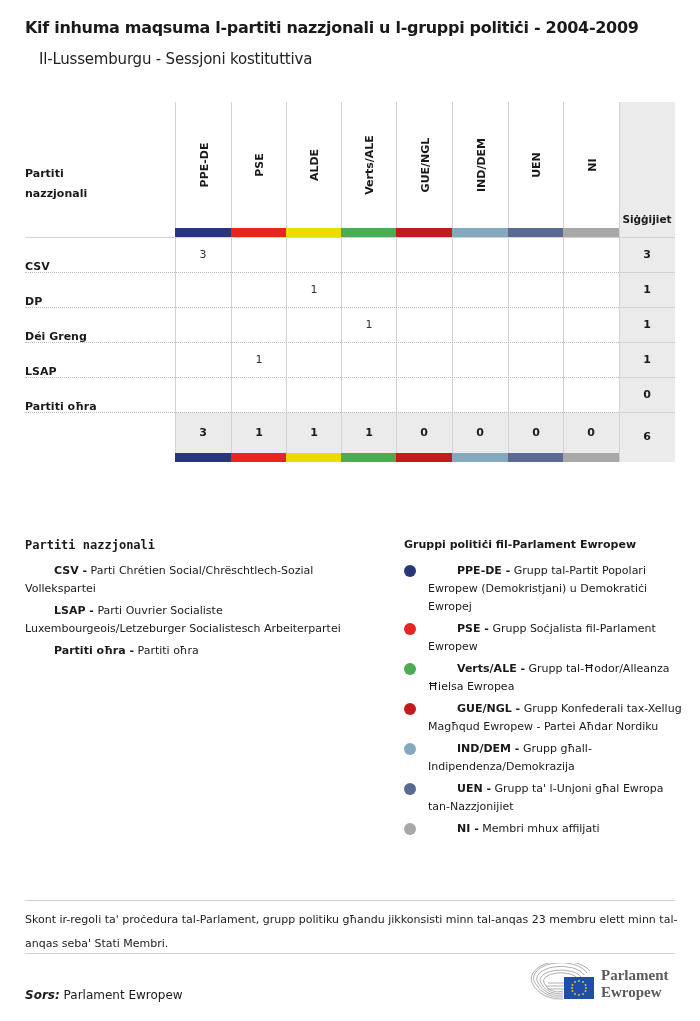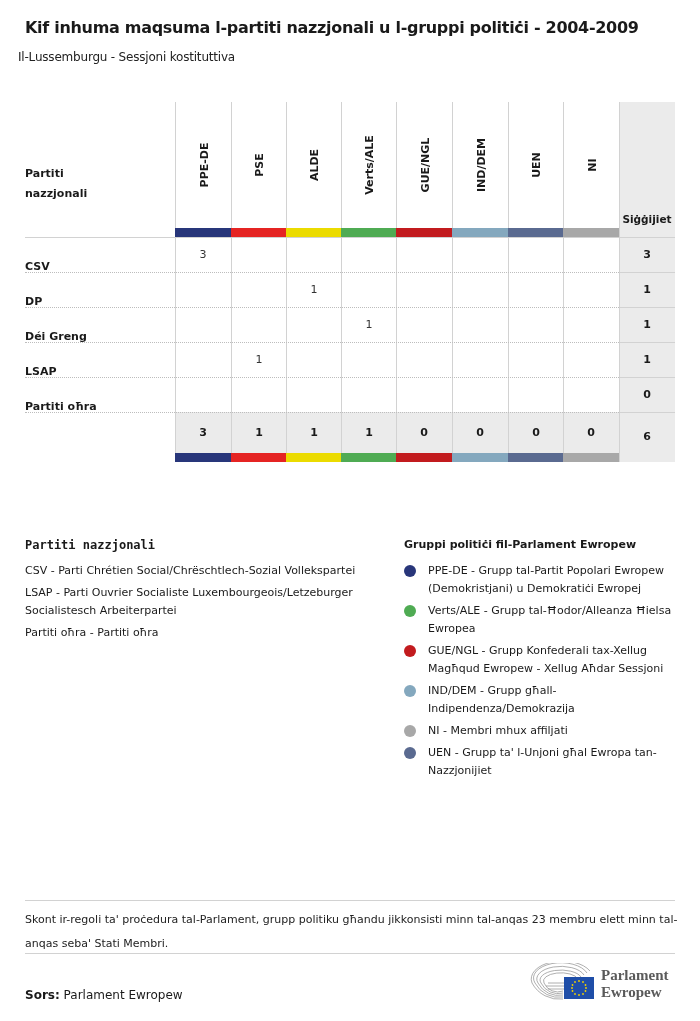--- a/index.html
+++ b/index.html
@@ -1,20 +1,20 @@
 <!DOCTYPE html>
 <html><head>
 <meta charset="utf-8">
 <style>
   * { box-sizing: border-box; margin: 0; padding: 0; }
   html, body { width: 700px; height: 1021px; background: #ffffff; overflow: hidden; }
   body { position: relative; font-family: "DejaVu Sans", "Liberation Sans", sans-serif; color: #1a1a1a; }
 
   .title { position: absolute; left: 25px; top: 18px; font-size: 16px; font-weight: bold; letter-spacing: -0.3px; color: #1a1a1a; white-space: nowrap; }
-  .subtitle { position: absolute; left: 18px; top: 50px; font-size: 12px; color: #222; letter-spacing: -0.2px; white-space: nowrap; }
+  .subtitle { position: absolute; left: 39px; top: 50px; font-size: 15px; color: #222; letter-spacing: -0.2px; white-space: nowrap; }
 
   
   .grid { position: absolute; left: 0; top: 0; width: 700px; height: 470px; }
   .row-label-head { position: absolute; left: 25px; top: 164px; font-size: 11px; font-weight: bold; line-height: 20px; width: 60px; }
   .col-head { position: absolute; top: 102px; height: 126px; border-left: 1px solid #d2d2d2; }
   .col-head .lbl { position: absolute; left: 50%; top: 63px; transform: translate(-50%,-50%) rotate(-90deg); font-size: 11px; font-weight: bold; white-space: nowrap; }
   .col-line { position: absolute; top: 228px; height: 234px; border-left: 1px solid #d2d2d2; }
   .bar { position: absolute; height: 9px; }
   .totals-col { position: absolute; left: 619px; top: 102px; width: 56px; height: 360px; background: #ebebeb; border-left: 1px solid #d2d2d2; }
   .totals-head { position: absolute; left: 619px; top: 213px; width: 56px; text-align: center; font-size: 10.5px; font-weight: bold; }
@@ -24,31 +24,31 @@
   .row-label { position: absolute; left: 25px; font-size: 11px; font-weight: bold; margin-top: 12px; }
   .cell { position: absolute; width: 56px; text-align: center; font-size: 11px; color: #333; }
   .tot-cell { position: absolute; left: 619px; width: 56px; text-align: center; font-size: 11px; font-weight: bold; }
   .sum-row { position: absolute; left: 175px; top: 412px; width: 444px; height: 41px; background: #ebebeb; }
   .sum-cell { position: absolute; width: 56px; text-align: center; font-size: 11px; font-weight: bold; top: 426px; }
 
   
   .leg-left-title { position: absolute; left: 25px; top: 538px; font-family: "DejaVu Sans Mono", "Liberation Mono", monospace; font-weight: bold; font-size: 12px; }
   .leg-left { position: absolute; left: 25px; top: 562px; width: 360px; font-size: 11px; line-height: 18px; }
   .leg-left .item { margin-bottom: 4px; }
-  .abbr { font-weight: normal; }
+  .abbr { font-weight: bold; margin-left: 29px; }
   .leg-right-title { position: absolute; left: 404px; top: 538px; font-size: 11px; font-weight: bold; }
   .leg-right { position: absolute; left: 404px; top: 562px; width: 280px; font-size: 11px; line-height: 18px; }
   .leg-right .item { position: relative; padding-left: 24px; margin-bottom: 4px; }
   .dot { position: absolute; left: 0; top: 3px; width: 12px; height: 12px; border-radius: 50%; }
 
   .footnote-line { position: absolute; left: 25px; top: 900px; width: 650px; border-top: 1px solid #d2d2d2; }
   .footnote { position: absolute; left: 25px; top: 908px; width: 655px; font-size: 11px; line-height: 24px; color: #222; }
   .footer-line { position: absolute; left: 25px; top: 953px; width: 650px; border-top: 1px solid #d2d2d2; }
   .source { position: absolute; left: 25px; top: 988px; font-size: 12px; }
-  .source b { font-weight: bold; }
+  .source b { font-weight: bold; font-style: italic; }
   .logo { position: absolute; left: 530px; top: 963px; width: 150px; height: 40px; }
   .logo-text { position: absolute; left: 71px; top: 4px; font-size: 15px; font-weight: bold; color: #5a5a5a; line-height: 17px; font-family: Liberation Serif, serif; }
 </style>
 </head>
 <body>
 
 <div class="title">Kif inhuma maqsuma l-partiti nazzjonali u l-gruppi politiċi - 2004-2009</div>
 <div class="subtitle">Il-Lussemburgu - Sessjoni kostituttiva</div>
 
 <div class="grid" id="grid">
@@ -179,25 +179,26 @@
 <div class="leg-left-title">Partiti nazzjonali</div>
 <div class="leg-left" id="legLeft">
     <div class="item"><span class="abbr">CSV -</span> <span>Parti Chrétien Social/Chrëschtlech-Sozial Vollekspartei</span></div>
     <div class="item"><span class="abbr">LSAP -</span> <span>Parti Ouvrier Socialiste Luxembourgeois/Letzeburger Socialistesch Arbeiterpartei</span></div>
     <div class="item"><span class="abbr">Partiti oħra -</span> <span>Partiti oħra</span></div>
   </div>
 
 <div class="leg-right-title">Gruppi politiċi fil-Parlament Ewropew</div>
 <div class="leg-right" id="legRight">
     <div class="item"><span class="dot" style="background:#28367a"></span><span class="abbr">PPE-DE -</span> <span>Grupp tal-Partit Popolari Ewropew (Demokristjani) u Demokratiċi Ewropej</span></div>
+    <div class="item"><span class="dot" style="background:#e52423"></span><span class="abbr">PSE -</span> <span>Grupp Soċjalista fil-Parlament Ewropew</span></div>
     <div class="item"><span class="dot" style="background:#4fab53"></span><span class="abbr">Verts/ALE -</span> <span>Grupp tal-Ħodor/Alleanza Ħielsa Ewropea</span></div>
-    <div class="item"><span class="dot" style="background:#c21b1e"></span><span class="abbr">GUE/NGL -</span> <span>Grupp Konfederali tax-Xellug Magħqud Ewropew - Xellug Aħdar Sessjoni</span></div>
+    <div class="item"><span class="dot" style="background:#c21b1e"></span><span class="abbr">GUE/NGL -</span> <span>Grupp Konfederali tax-Xellug Magħqud Ewropew - Partei Aħdar Nordiku</span></div>
     <div class="item"><span class="dot" style="background:#84a8be"></span><span class="abbr">IND/DEM -</span> <span>Grupp għall-Indipendenza/Demokrazija</span></div>
+    <div class="item"><span class="dot" style="background:#5a6a90"></span><span class="abbr">UEN -</span> <span>Grupp ta' l-Unjoni għal Ewropa tan-Nazzjonijiet</span></div>
     <div class="item"><span class="dot" style="background:#a8a8a8"></span><span class="abbr">NI -</span> <span>Membri mhux affiljati</span></div>
-    <div class="item"><span class="dot" style="background:#5a6a90"></span><span class="abbr">UEN -</span> <span>Grupp ta' l-Unjoni għal Ewropa tan-Nazzjonijiet</span></div>
   </div>
 
 <div class="footnote-line"></div>
 <div class="footnote">Skont ir-regoli ta' proċedura tal-Parlament, grupp politiku għandu jikkonsisti minn tal-anqas 23 membru elett minn tal-anqas seba' Stati Membri.</div>
 <div class="footer-line"></div>
 
 <div class="source">
   <b>Sors:</b>
   <span>Parlament Ewropew</span>
 </div>

